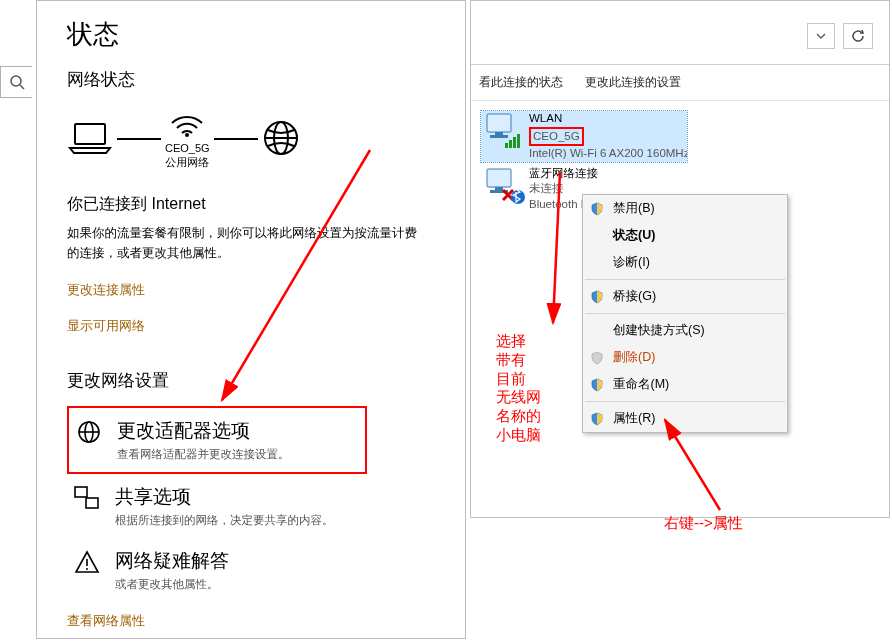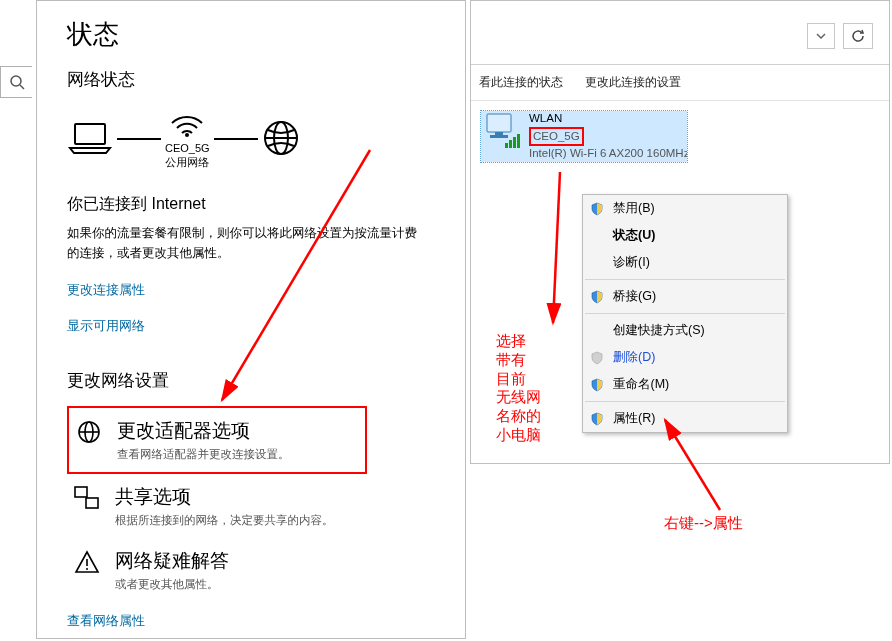--- a/index.html
+++ b/index.html
@@ -34,33 +34,33 @@
     background: #fff;
     display: flex;
     align-items: center;
     justify-content: center;
   }
   .panel-right {
     position: absolute;
     left: 470px;
     top: 0;
     width: 420px;
-    height: 464px;
+    height: 518px;
     border: 1px solid #c0c0c0;
     background: #fff;
   }
   h1.title { font-size: 26px; font-weight: 400; margin-bottom: 16px; }
   h2.sub { font-size: 17px; font-weight: 500; margin-top: 4px; margin-bottom: 18px; }
   .diagram { display: flex; align-items: center; gap: 4px; margin: 10px 0 4px 0; }
   .dline { width: 44px; border-top: 2px solid #000; }
   .wifi-unit { display: flex; flex-direction: column; align-items: center; }
   .wifi-label { font-size: 11px; text-align: center; line-height: 1.25; margin-top: 2px; }
   .connected-row { font-size: 16px; margin-top: 24px; margin-bottom: 8px; }
   .desc { font-size: 12.5px; color: #000; line-height: 1.6; max-width: 360px; }
-  .link { color: #0369a1; font-size: 13px; display: block; margin-top: 18px; cursor: pointer; }
+  .link { color: #a16207; font-size: 13px; display: block; margin-top: 18px; cursor: pointer; }
   .section-head { font-size: 17px; font-weight: 500; margin-top: 34px; margin-bottom: 14px; }
   .option-row { display: flex; gap: 14px; align-items: flex-start; padding: 10px 6px; width: 300px; }
   .option-row.boxed { border: 2px solid #ff0000; width: 300px; padding: 10px 6px; }
   .option-icon { width: 28px; height: 28px; flex: none; display:flex; align-items:center; justify-content:center; }
   .option-title { font-size: 19px; }
   .option-desc { font-size: 11.5px; color: #555; margin-top: 3px; }
   .right-top { height: 64px; border-bottom: 1px solid #d0d0d0; position: relative; }
   .addr-bar {
     position: absolute; right: 54px; top: 22px; width: 28px; height: 26px;
     border: 1px solid #c8c8c8; display:flex; align-items:center; justify-content:center;
@@ -79,21 +79,21 @@
   .adapter-text .t2 { color: #555; }
   .adapter-text .t3 { color: #555; white-space: nowrap; }
   .red-box { border: 2px solid #ff0000; padding: 0 2px; display: inline-block; }
   .ctx-menu {
     position: absolute; left: 582px; top: 194px; width: 206px;
     background: #f4f4f4; border: 1px solid #bcbcbc;
     box-shadow: 2px 2px 4px rgba(0,0,0,0.25);
     font-size: 12.5px;
   }
   .ctx-item { padding: 5px 10px 5px 30px; position: relative; cursor: default; }
-  .ctx-item.disabled { color: #1d4ed8; }
+  .ctx-item.disabled { color: #c2410c; }
   .ctx-sep { height: 1px; background: #d4d4d4; margin: 3px 2px; }
   .shield {
     position: absolute; left: 7px; top: 50%; transform: translateY(-50%);
     width: 14px; height: 14px;
   }
   .shield svg { width: 14px; height: 14px; }
   .ann-red { position: absolute; color: #ff0000; font-size: 15px; line-height: 1.25; }
   svg.arrow { position: absolute; overflow: visible; }
 </style>
 </head>
@@ -225,20 +225,40 @@
           <rect x="36" y="23" width="3" height="14" fill="#1a9c1a"></rect>
         </svg>
       </div>
       <div class="adapter-text">
         <div class="t1">WLAN</div>
         <div class="t2"><span class="red-box">CEO_5G</span></div>
         <div class="t3">Intel(R) Wi-Fi 6 AX200 160MHz</div>
       </div>
     </div>
 
+    <div class="adapter-tile" style="width:130px">
+      <div class="pc-icon">
+        <svg width="44" height="40" viewBox="0 0 44 40">
+          <rect x="6" y="3" width="24" height="18" rx="1" fill="#dbeeff" stroke="#3a7fb4" stroke-width="1"></rect>
+          <rect x="14" y="21" width="8" height="3" fill="#3a7fb4"></rect>
+          <rect x="9" y="24" width="18" height="3" fill="#3a7fb4"></rect>
+
+          <line x1="22" y1="24" x2="32" y2="34" stroke="#d60000" stroke-width="3"></line>
+          <line x1="32" y1="24" x2="22" y2="34" stroke="#d60000" stroke-width="3"></line>
+
+          <circle cx="37" cy="31" r="7" fill="#1a6bd6"></circle>
+          <path d="M35 26 v10 l4 -3 l-7 -4 l7 -3 l-4 -3" fill="none" stroke="#fff" stroke-width="1.2"></path>
+        </svg>
+      </div>
+      <div class="adapter-text">
+        <div class="t1">蓝牙网络连接</div>
+        <div class="t2">未连接</div>
+        <div class="t3">Bluetooth De</div>
+      </div>
+    </div>
   </div>
 </div>
 
 <div class="ctx-menu">
   <div class="ctx-item">
     <span class="shield"><svg viewBox="0 0 14 14">
           <path d="M7 1 l5 2 v4 c0 3 -3 5 -5 6 c-2 -1 -5 -3 -5 -6 v-4 z" fill="#3a8ee0" stroke="#1c5aa0" stroke-width="0.6"></path>
           <path d="M7 1 l5 2 v4 c0 3 -3 5 -5 6 z" fill="#f2c94c"></path>
         </svg></span>
     <span>禁用(B)</span>

